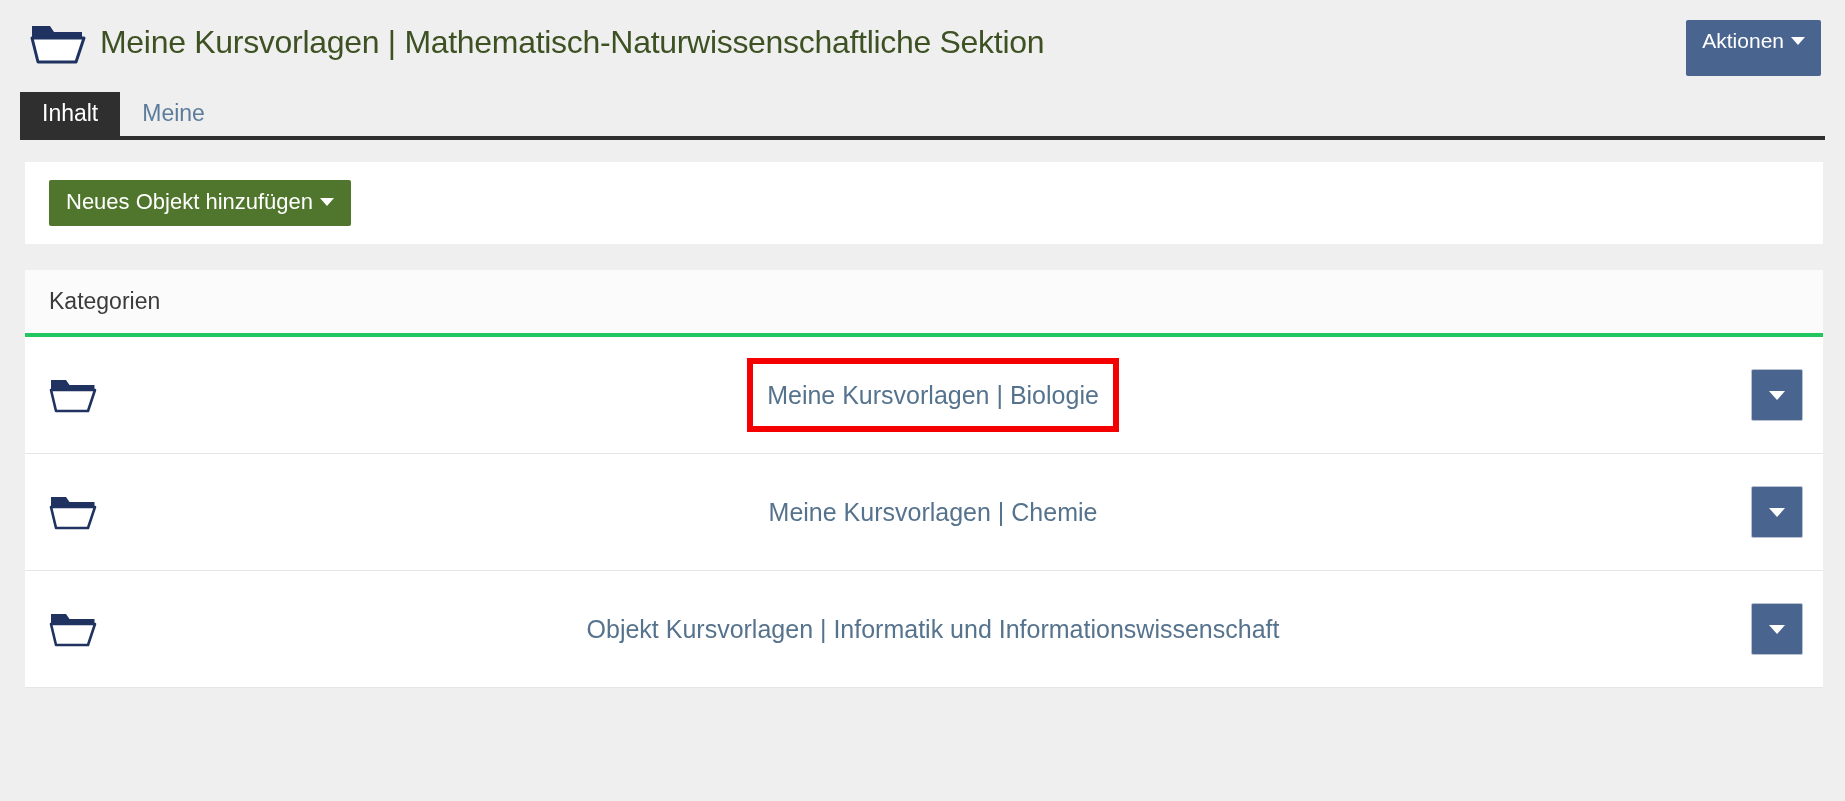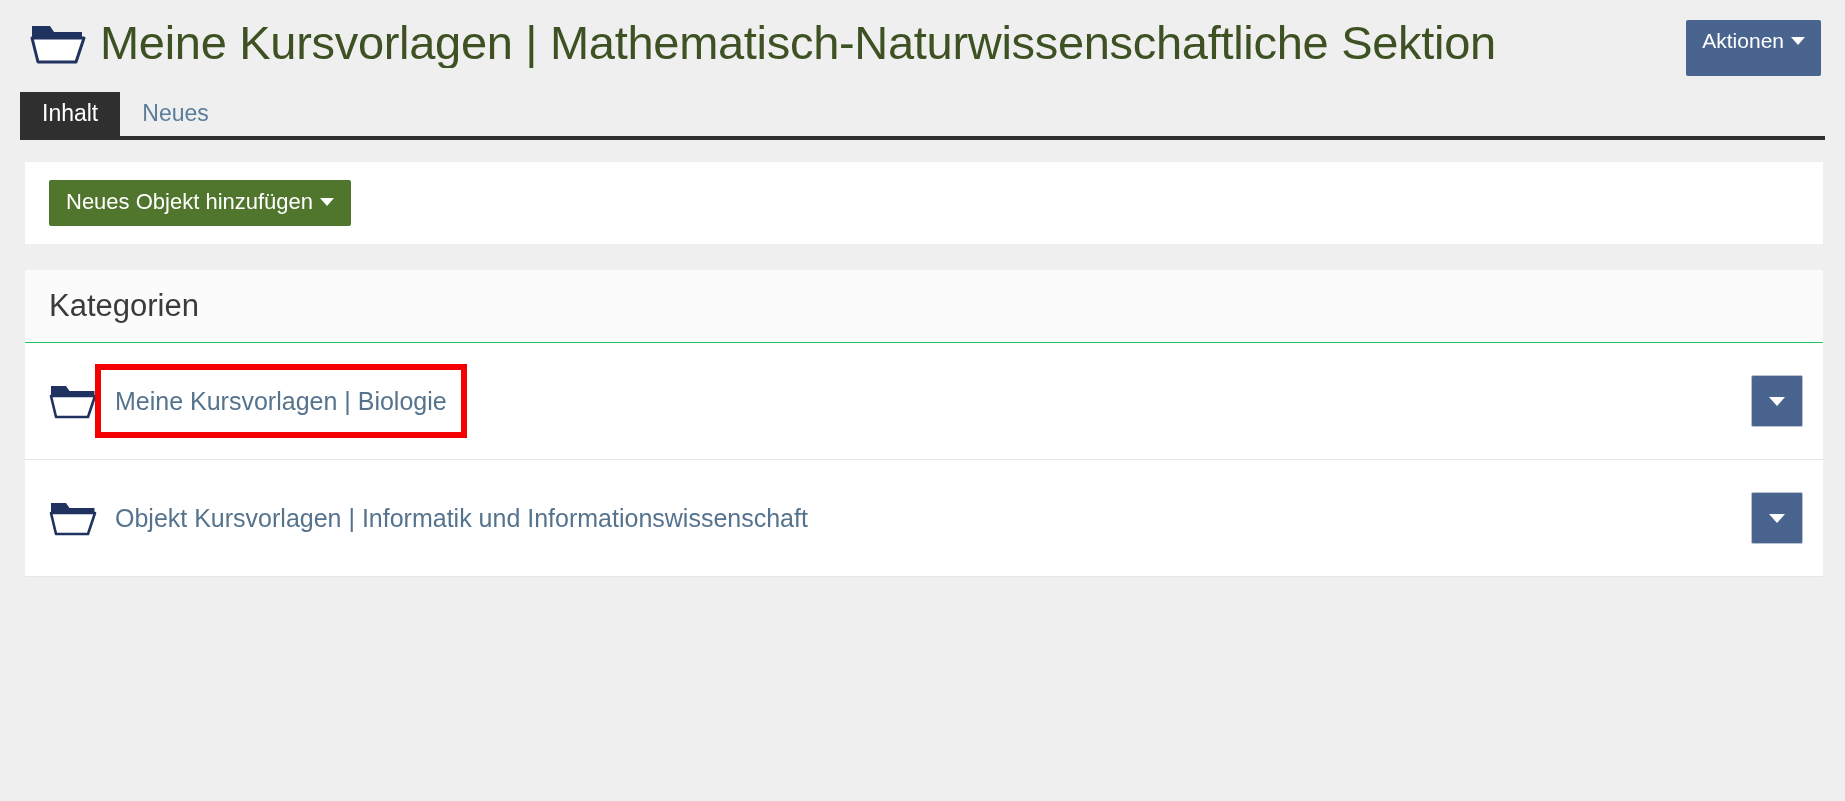--- a/index.html
+++ b/index.html
@@ -29,21 +29,21 @@
   }
   .header-folder-icon {
     flex: 0 0 auto;
     width: 56px;
     height: 46px;
     margin-right: 14px;
     display: block;
   }
   .page-title {
     flex: 1 1 auto;
-    font-size: 47px;
+    font-size: 32px;
     line-height: 1.05;
     color: #3d5123;
     font-weight: 400;
     letter-spacing: -0.3px;
     white-space: nowrap;
     overflow: hidden;
   }
   .actions-button {
     flex: 0 0 auto;
     background: #4a6490;
@@ -127,25 +127,25 @@
     padding: 9px 17px 11px 17px;
     cursor: pointer;
     white-space: nowrap;
   }
 
   .list-panel {
     margin-top: 26px;
     padding: 0;
   }
   .section-header {
-    font-size: 31px;
+    font-size: 23px;
     color: #3b3b3b;
     padding: 18px 0 18px 24px;
     background: #fbfbfb;
-    border-bottom: 1px solid #22c55e;
+    border-bottom: 4px solid #22c55e;
     font-weight: 400;
   }
 
   .list-row {
     display: flex;
     align-items: center;
     min-height: 117px;
     border-bottom: 1px solid #e6e6e6;
     padding: 0 20px 0 24px;
     box-sizing: border-box;
@@ -155,20 +155,21 @@
     flex: 0 0 auto;
     width: 48px;
     height: 40px;
     margin-right: 18px;
   }
   .row-link-wrap {
     flex: 1 1 auto;
     display: flex;
     align-items: center;
     min-width: 0;
+    justify-content: center;
   }
   .row-link {
     font-size: 25px;
     color: #56738e;
     text-decoration: none;
     white-space: nowrap;
     line-height: 1.2;
     padding: 2px 0;
   }
   .row-link.highlighted {
@@ -209,21 +210,21 @@
     <div class="page-title">Meine Kursvorlagen | Mathematisch-Naturwissenschaftliche Sektion</div>
     <button class="actions-button"><span>Aktionen</span><i class="caret-down"></i></button>
   </div>
 
   <div class="tabbar">
     <div class="tabbar-inner">
       <div class="tab active">
         <span>Inhalt</span>
       </div>
       <div class="tab inactive">
-        <span>Neues</span>
+        <span>Meine</span>
       </div>
     </div>
   </div>
 
   <div class="panel toolbar-panel">
     <button class="add-object-button"><span>Neues Objekt hinzufügen</span><i class="caret-down"></i></button>
   </div>
 
   <div class="panel list-panel">
 
@@ -235,20 +236,32 @@
         <path d="M2 15 h44 l-7 21 H7 Z" fill="#ffffff" stroke="#1f3260" stroke-width="2.6" stroke-linejoin="round"></path>
       </svg>
       <div class="row-link-wrap">
         <a class="row-link highlighted" href="#">Meine Kursvorlagen | Biologie</a>
       </div>
       <div class="row-menu-button">
         <i class="caret-down"></i>
       </div>
     </div>
 
+    <div class="list-row">
+      <svg class="row-folder-icon" viewBox="0 0 48 40">
+        <path d="M2 5 h15 l3.5 5 h25 v7 H2 Z" fill="#1f3260"></path>
+        <path d="M2 15 h44 l-7 21 H7 Z" fill="#ffffff" stroke="#1f3260" stroke-width="2.6" stroke-linejoin="round"></path>
+      </svg>
+      <div class="row-link-wrap">
+        <a class="row-link" href="#">Meine Kursvorlagen | Chemie</a>
+      </div>
+      <div class="row-menu-button">
+        <i class="caret-down"></i>
+      </div>
+    </div>
 
     <div class="list-row">
       <svg class="row-folder-icon" viewBox="0 0 48 40">
         <path d="M2 5 h15 l3.5 5 h25 v7 H2 Z" fill="#1f3260"></path>
         <path d="M2 15 h44 l-7 21 H7 Z" fill="#ffffff" stroke="#1f3260" stroke-width="2.6" stroke-linejoin="round"></path>
       </svg>
       <div class="row-link-wrap">
         <a class="row-link" href="#">Objekt Kursvorlagen | Informatik und Informationswissenschaft</a>
       </div>
       <div class="row-menu-button">

